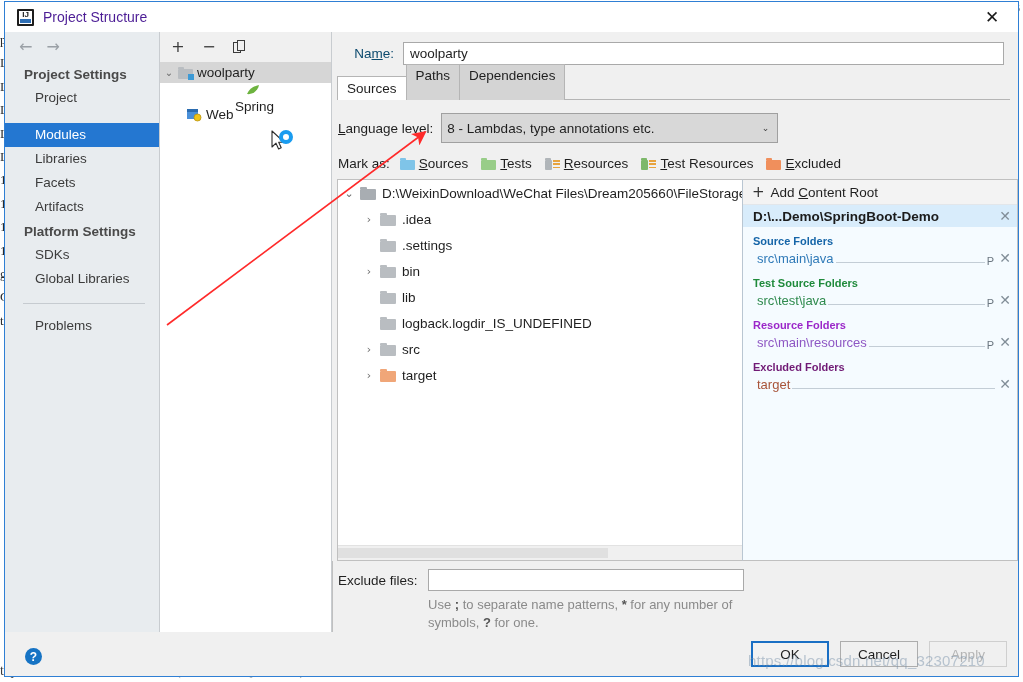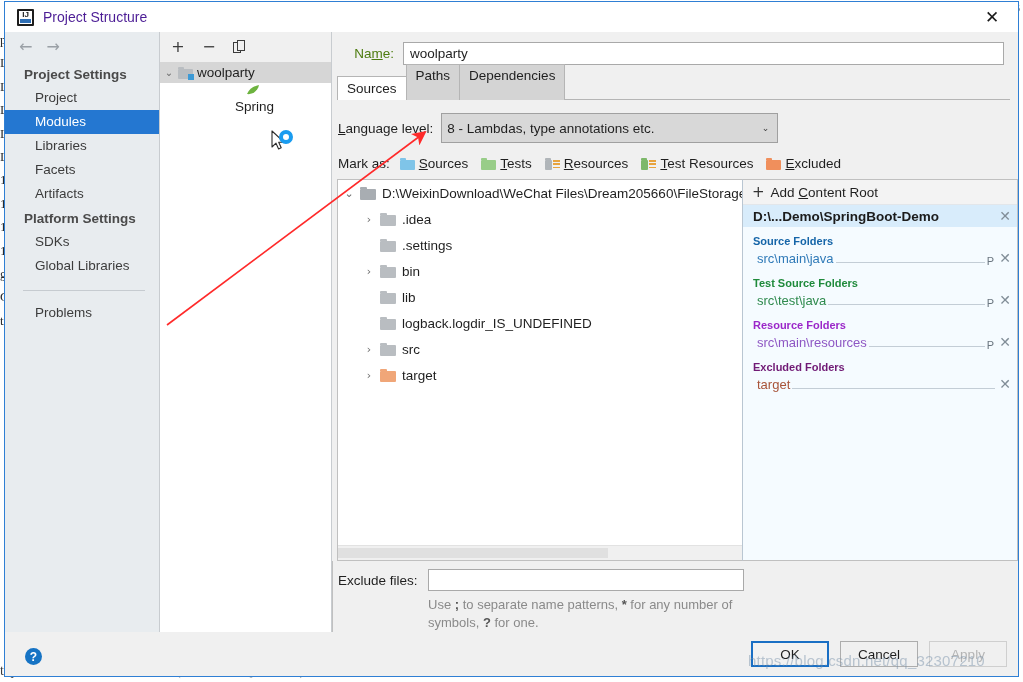--- a/index.html
+++ b/index.html
@@ -165,20 +165,21 @@
   .side-item {
     font-size: 13.5px;
     color: #3c3c3c;
     padding: 4px 0 4px 30px;
     cursor: pointer;
     line-height: 16px;
   }
   .side-item.selected {
     background: #2477d1;
     color: #ffffff;
+    margin-top: 13px;
   }
   .side-sep {
     height: 1px;
     background: #c6cbd0;
     margin: 12px 14px 10px 18px;
   }
   .sidebar-spacer { flex: 1; }
 
   
   .modcol {
@@ -264,21 +265,21 @@
     position: relative;
   }
   .name-row {
     display: flex;
     align-items: center;
     padding: 10px 14px 0 5px;
     flex: 0 0 auto;
   }
   .name-label {
     font-size: 13.5px;
-    color: #4d7c0f;
+    color: #0c4a6e;
     width: 57px;
     text-align: right;
     margin-right: 9px;
   }
   .name-label u { text-decoration: underline; }
   .name-input {
     flex: 1;
     height: 23px;
     background: #ffffff;
     border: 1px solid #a9a9a9;
@@ -749,20 +750,30 @@
               </span>
             <span>woolparty</span>
           </div>
           <div class="mrow" style="padding-left:18px;flex-direction:column;">
             <span class="leaf-ic">
               <svg width="16" height="14" viewBox="0 0 16 14">
                 <path d="M14 2 C13 8, 7 12, 2 11 C4 6, 9 3, 14 2 Z" fill="#6db33f"></path>
               </svg>
             </span>
             <span>Spring</span>
+          </div>
+          <div class="mrow" style="padding-left:26px;">
+            <span class="leaf-ic">
+              <svg width="16" height="14" viewBox="0 0 16 14">
+                <rect x="1" y="1" width="11" height="10" fill="#4a90d9"></rect>
+                <rect x="1" y="1" width="11" height="3" fill="#2b6cb0"></rect>
+                <circle cx="11.5" cy="9.5" r="3.5" fill="#f0c419" stroke="#b8930f" stroke-width="0.8"></circle>
+              </svg>
+            </span>
+            <span>Web</span>
           </div>
         </div>
       </div>
 
       <div class="mainpanel">
 
         <div class="name-row">
           <div class="name-label"><span>Na</span><u>m</u><span>e:</span></div>
           <input class="name-input" value="woolparty" style="">
         </div>

